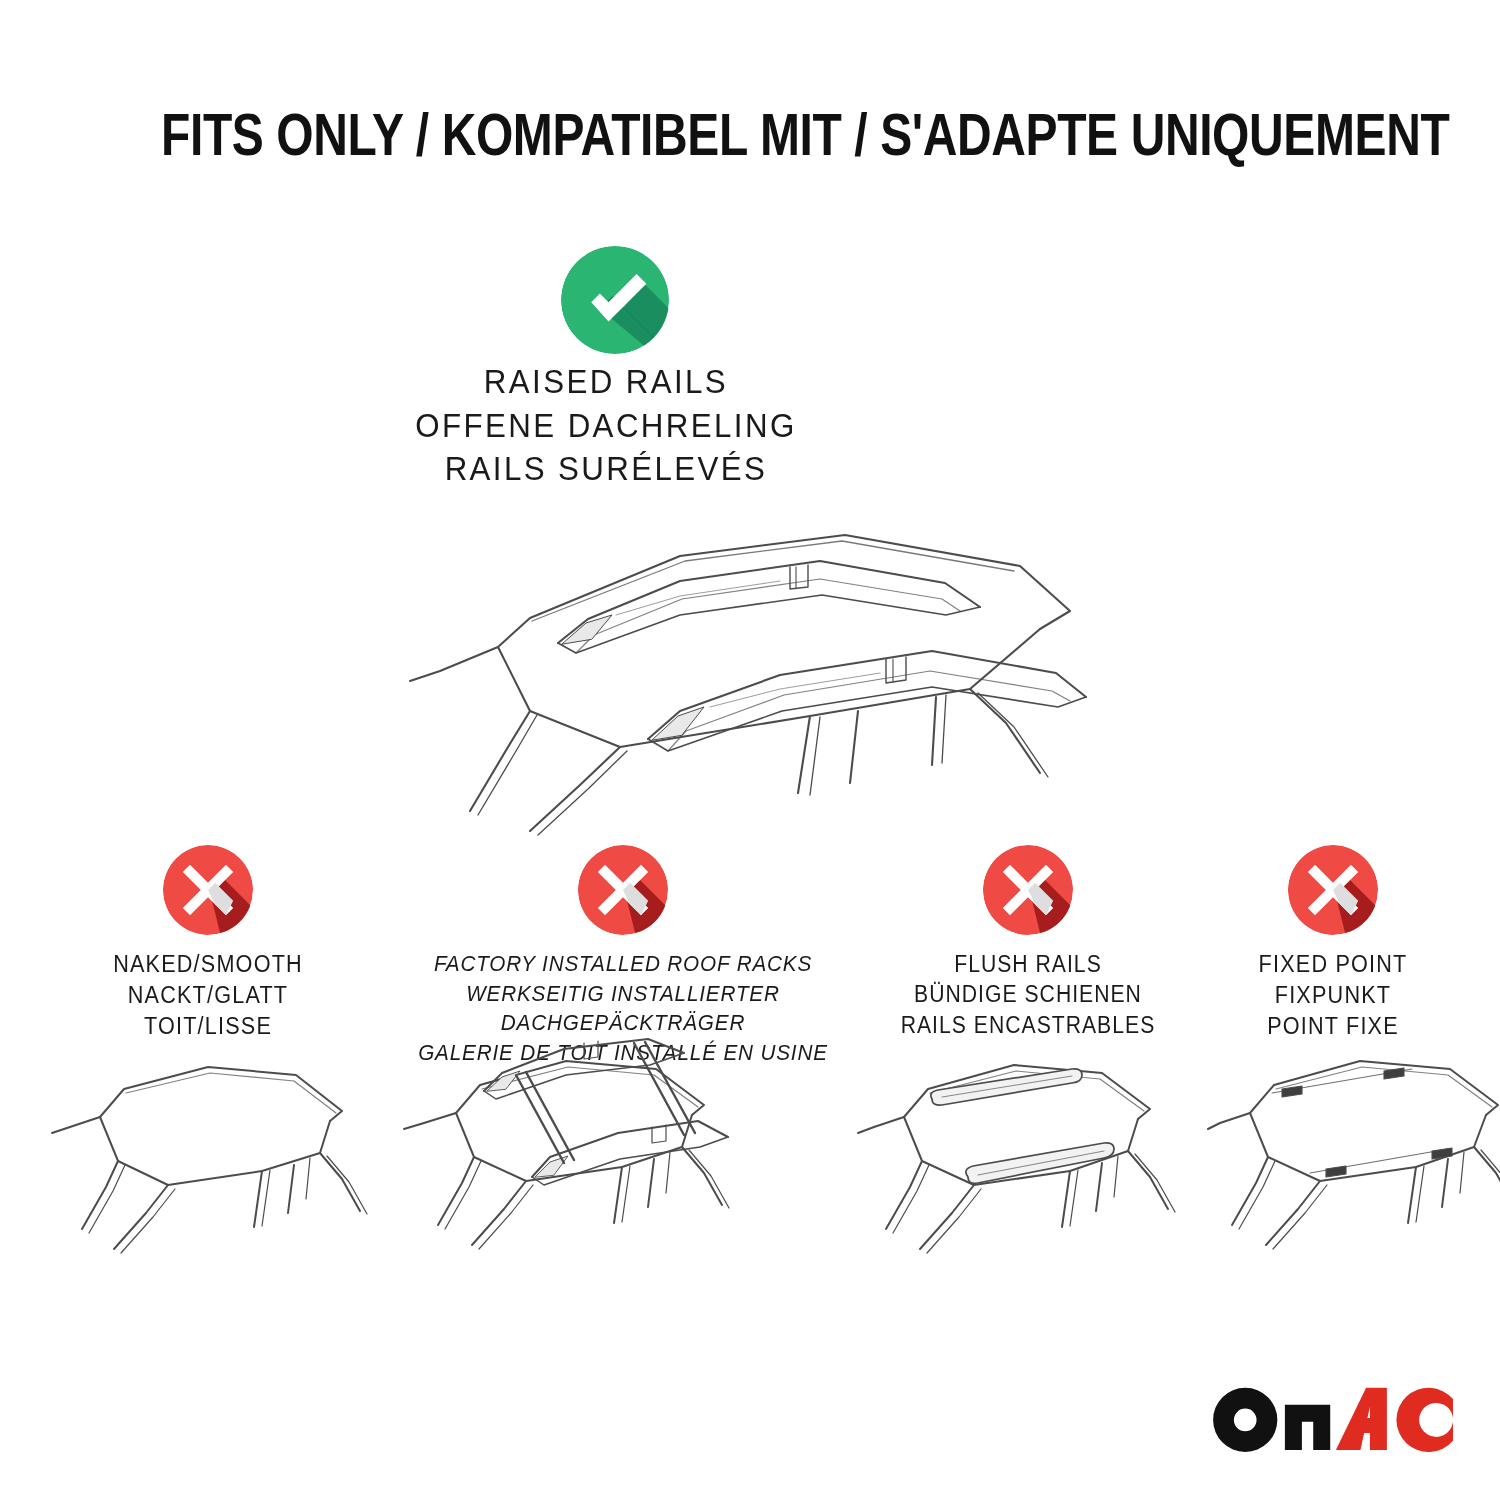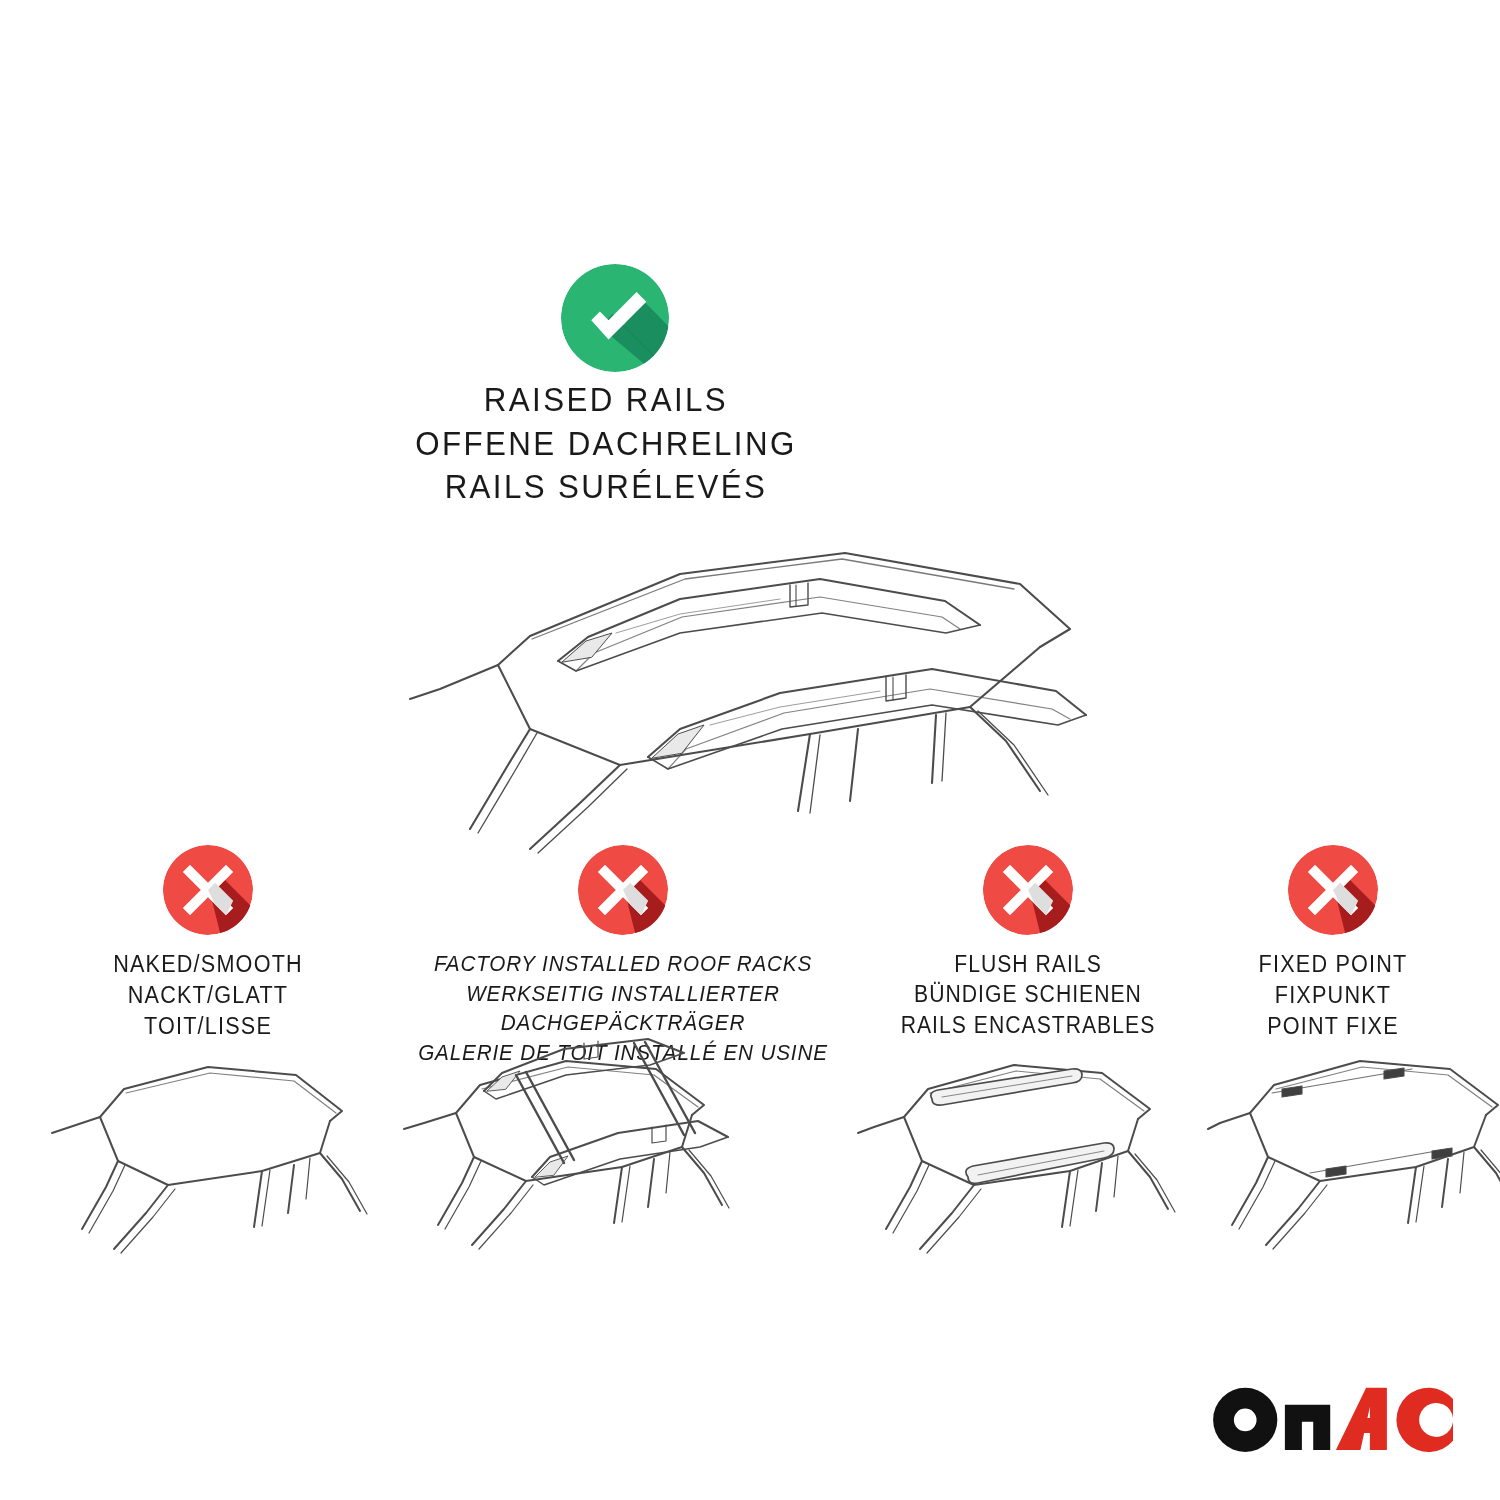--- a/index.html
+++ b/index.html
@@ -35,21 +35,21 @@
     font-family:"Liberation Sans","DejaVu Sans",sans-serif;
     font-weight:400;
     color:#1a1a1a;
     text-align:center;
     transform:scaleX(0.92);
     white-space:nowrap;
   }
 
   
   .hero{
-    position:absolute;left:0;top:264px;width:1212px;
+    position:absolute;left:0;top:246px;width:1212px;
   }
   .hero-icon{
     width:108px;height:108px;margin:0 auto;position:relative;
   }
   .hero-text{
     margin-top:24px;
     font-size:34px;line-height:1.28;
     letter-spacing:2.6px;
   }
   .hero-art{
@@ -96,20 +96,23 @@
     display:flex;align-items:flex-end;
   }
 
   svg{display:block;overflow:visible;}
 </style>
 </head>
 <body>
 
 <div id="page">
 
+  <div class="title-wrap">
+    <div class="title">FITS ONLY / KOMPATIBEL MIT / S'ADAPTE UNIQUEMENT</div>
+  </div>
 
   <div class="hero">
 
     <div class="col-icon hero-icon">
       <svg viewBox="0 0 100 100" width="108" height="108">
         <defs>
           <clipPath id="hcirc">
               <circle cx="50" cy="50" r="50"></circle>
             </clipPath>
         </defs>

